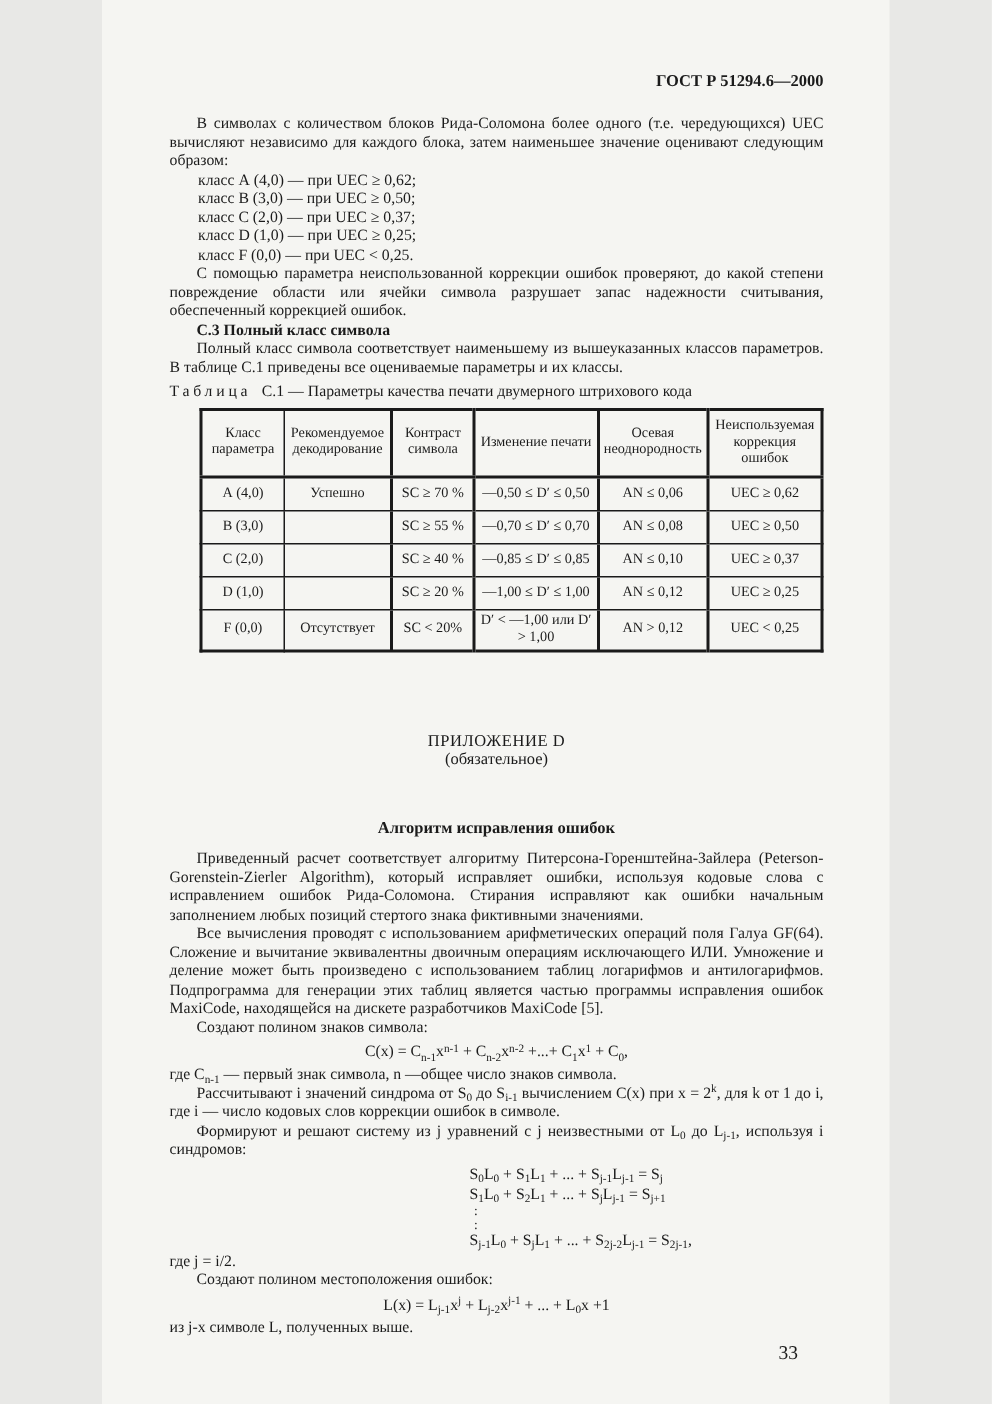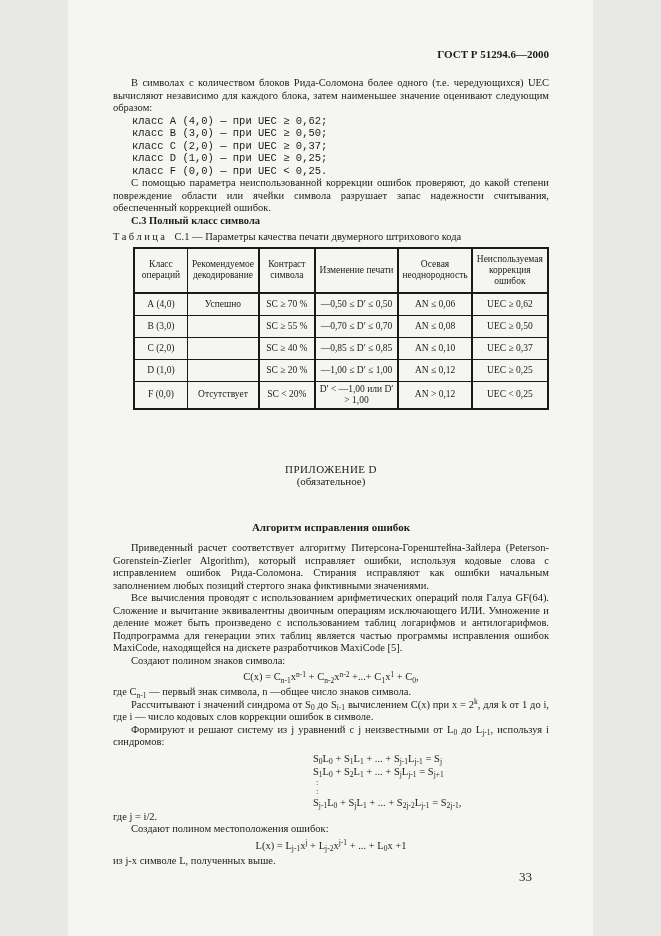--- a/index.html
+++ b/index.html
@@ -28,21 +28,20 @@
     line-height: 12.5px;
     text-align: justify;
   }
   .indent { text-indent: 18px; }
   .bold { font-weight: bold; }
   .class-list { margin: 0; }
   .class-line {
     font-size: 10.5px;
     line-height: 12.5px;
     padding-left: 19px;
-    font-family: Liberation Mono, monospace;
   }
   .table-caption {
     margin-top: 4px;
     font-size: 10.5px;
     line-height: 12.5px;
   }
   .caption-word { letter-spacing: 2.5px; margin-right: 7px; }
   table.qtable {
     border-collapse: collapse;
     margin: 3px 0 0 20px;
@@ -114,37 +113,38 @@
     <div class="class-line">класс В (3,0) — при UEC ≥ 0,50;</div>
     <div class="class-line">класс С (2,0) — при UEC ≥ 0,37;</div>
     <div class="class-line">класс D (1,0) — при UEC ≥ 0,25;</div>
     <div class="class-line">класс F (0,0) — при UEC &lt; 0,25.</div>
   </div>
 
   <p class="para indent">С помощью параметра неиспользованной коррекции ошибок проверяют, до какой степени повреждение области или ячейки символа разрушает запас надежности считывания, обеспеченный коррекцией ошибок.</p>
 
   <p class="para indent bold">С.3 Полный класс символа</p>
 
+  <p class="para indent">Полный класс символа соответствует наименьшему из вышеуказанных классов параметров. В таблице С.1 приведены все оцениваемые параметры и их классы.</p>
 
   <div class="table-caption">
     <span class="caption-word">Таблица</span><span>С.1 — Параметры качества печати двумерного штрихового кода</span>
   </div>
 
   <table class="qtable">
     <colgroup>
       <col style="width:70px">
         <col style="width:76px">
         <col style="width:78px">
       <col style="width:152px">
         <col style="width:70px">
         <col style="width:81px">
     </colgroup>
     <thead>
       <tr>
-        <th>Класс операций</th>
+        <th>Класс параметра</th>
         <th>Рекомендуемое декодирование</th>
         <th class="thick-l">Контраст символа</th>
         <th class="thick-l">Изменение печати</th>
         <th class="thick-l">Осевая неоднородность</th>
         <th class="thick-l">Неиспользуемая коррекция ошибок</th>
       </tr>
     </thead>
     <tbody>
       <tr>
         <td>А (4,0)</td>

